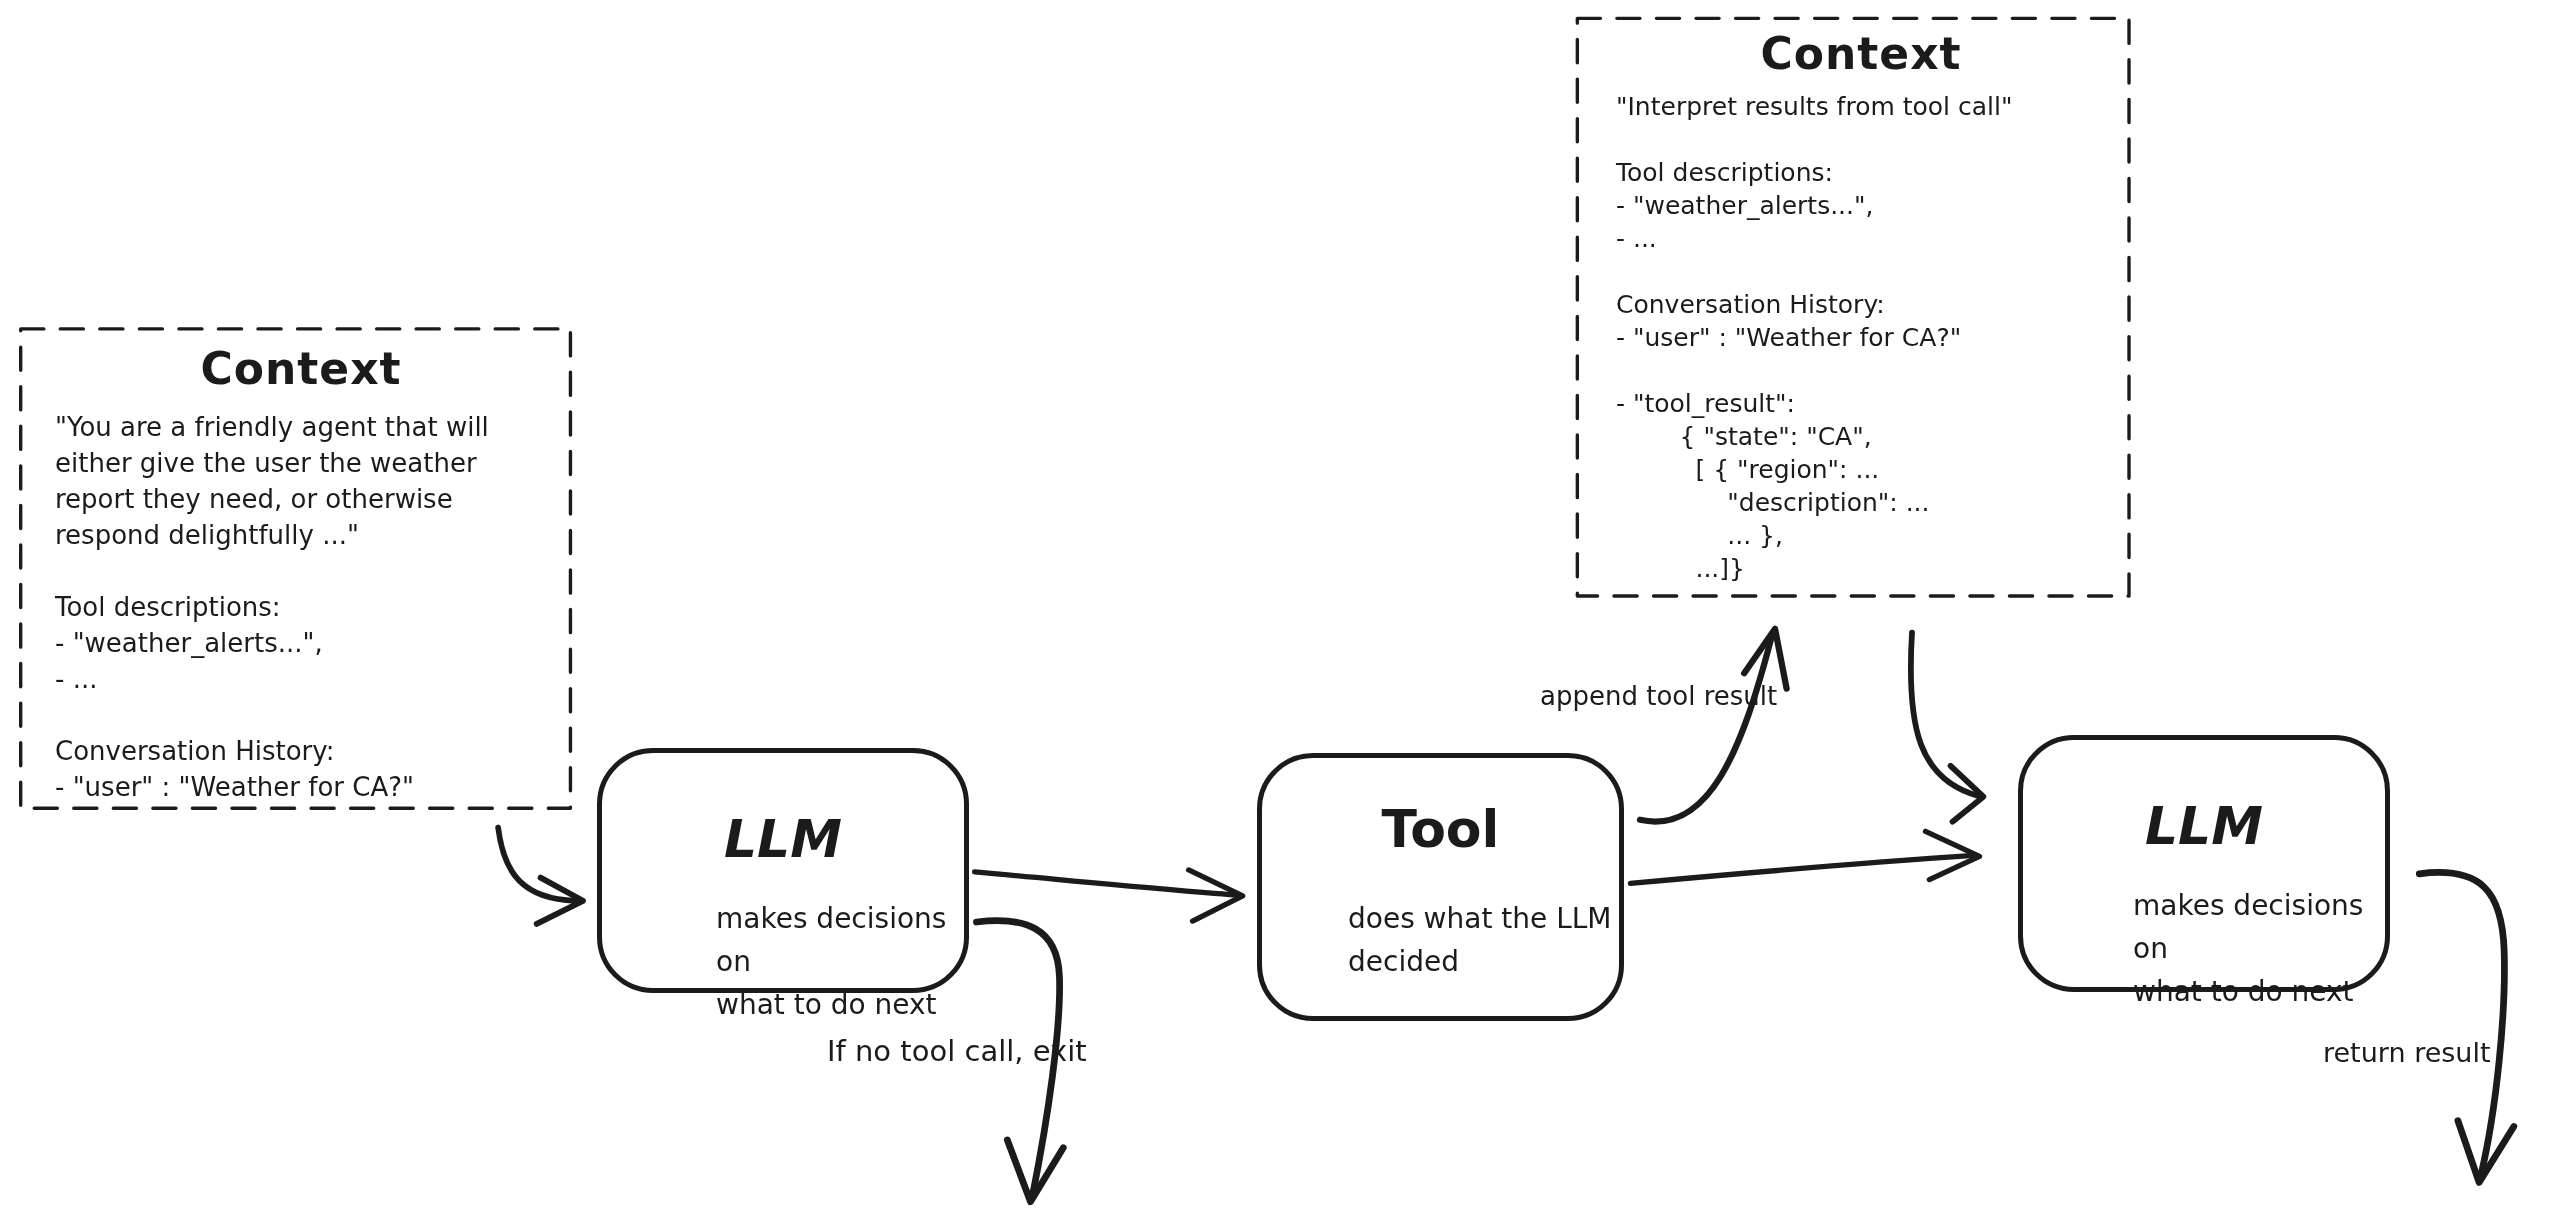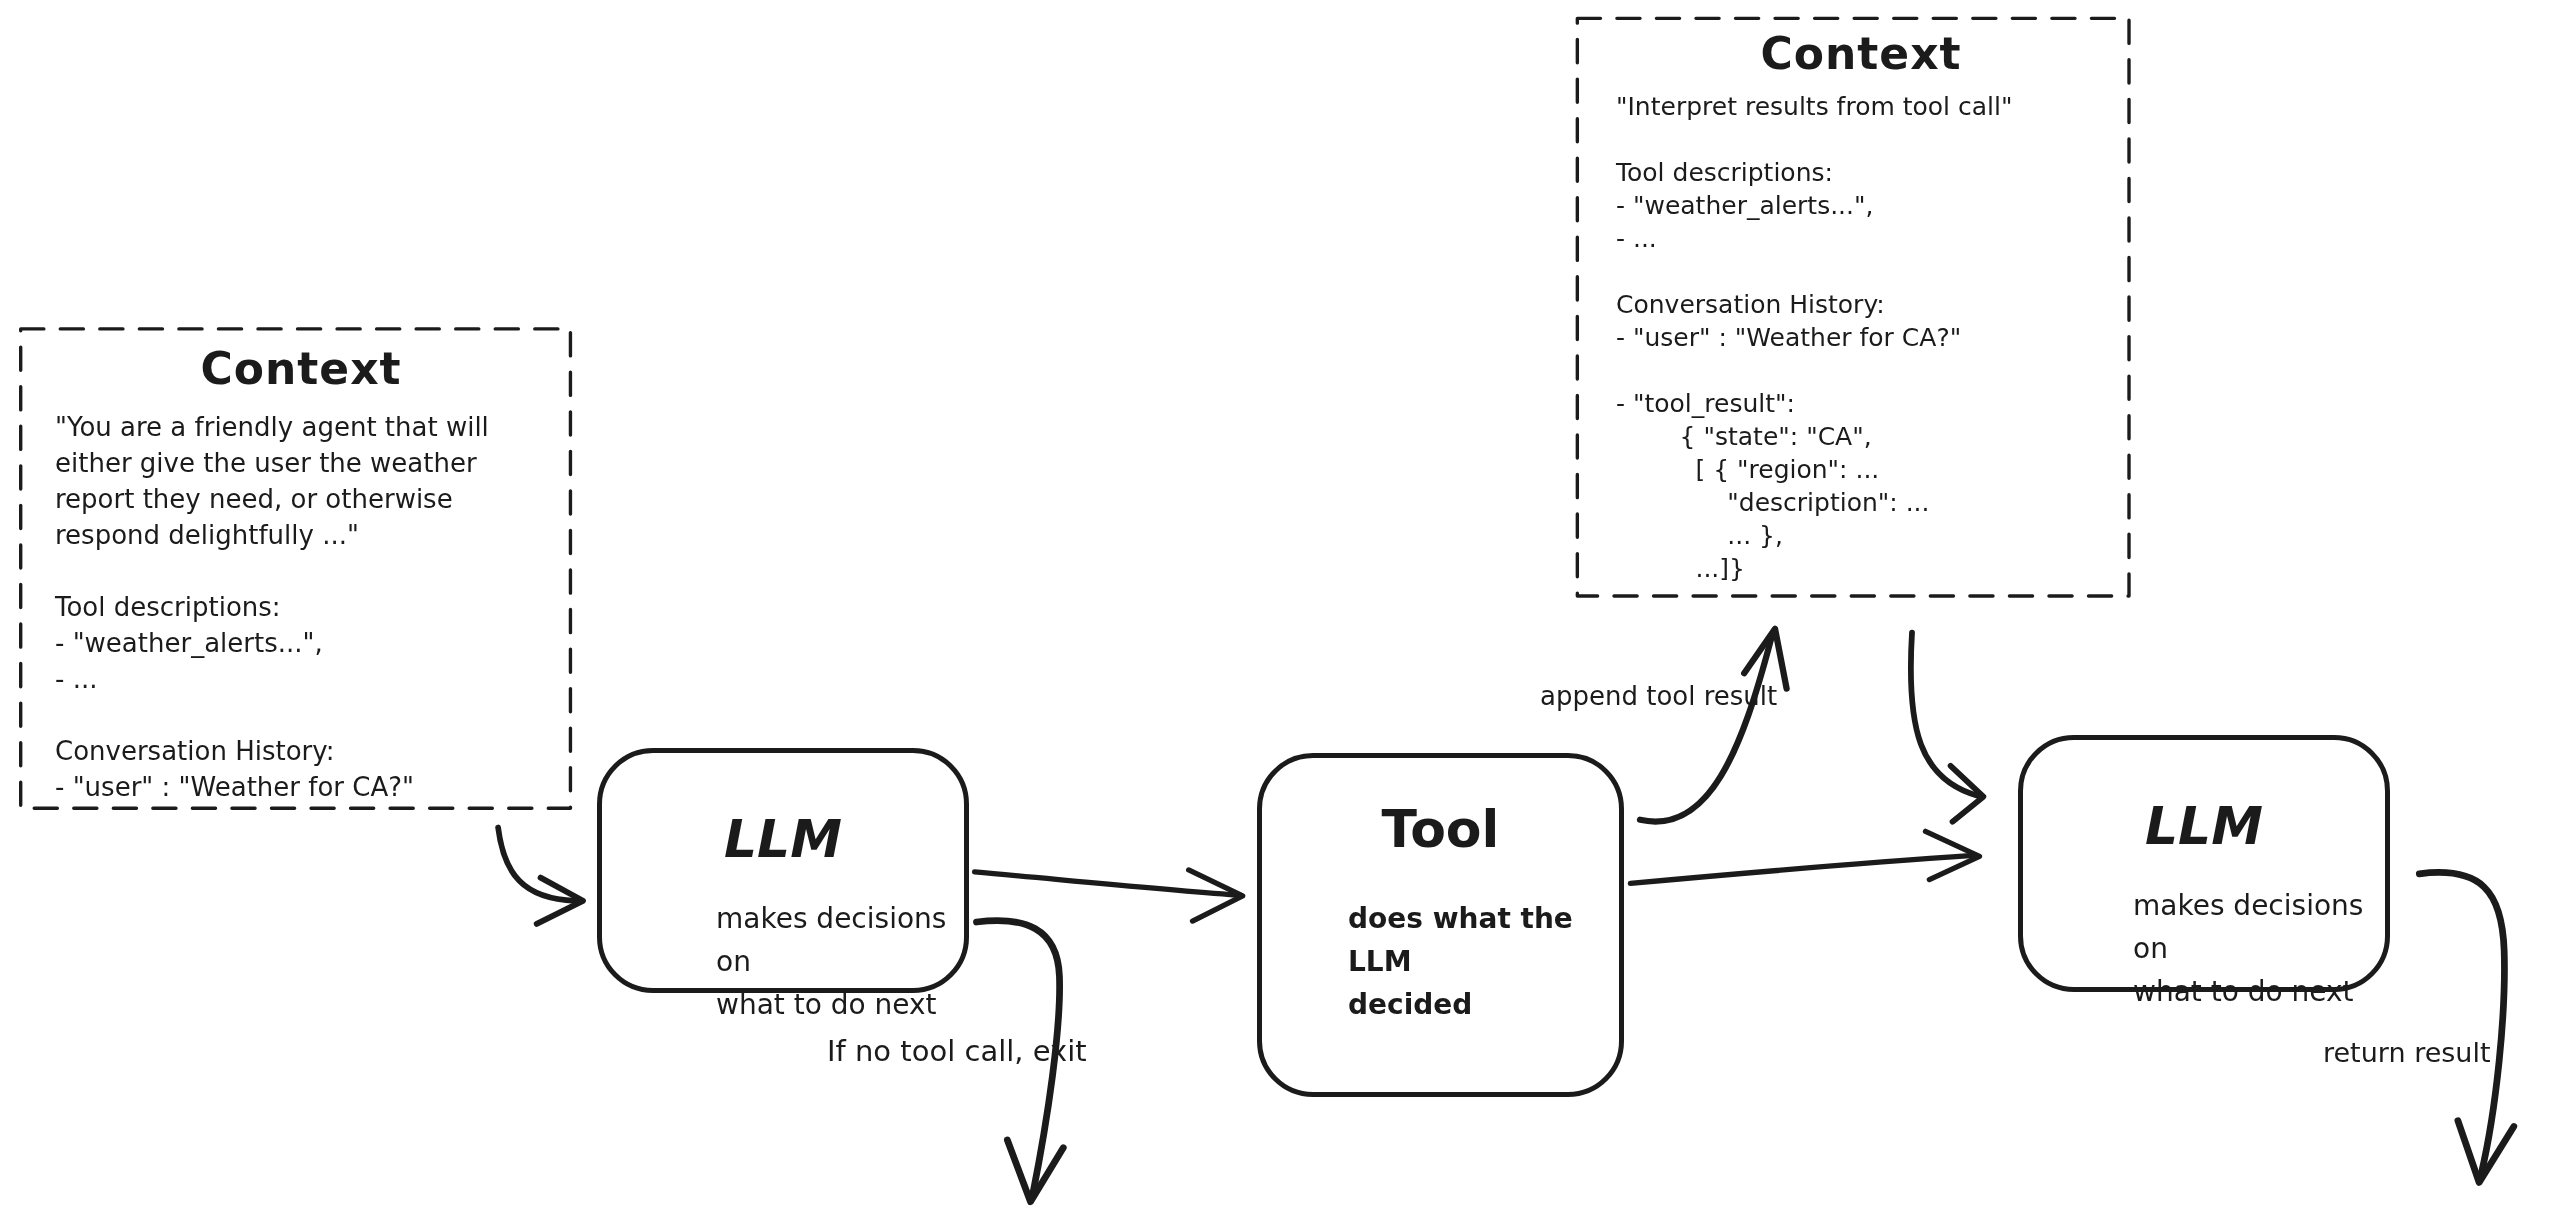--- a/index.html
+++ b/index.html
@@ -22,22 +22,22 @@
   .node {
     position:absolute; z-index:1; box-sizing:border-box;
     border:5.8px solid #1b1b1b; border-radius:56px; background:#ffffff;
     padding-top:57px;
   }
   .node-title { text-align:center; font-weight:700; font-size:52px; line-height:58px; }
   .node-title.italic { font-style:italic; }
   .node-sub { white-space:pre-line; font-size:28px; line-height:43px; margin-top:29px;margin-left:41px; }
   #node-llm-1 { left:597px;  top:748px; width:372px; height:245px; }
   #node-llm-1 .node-sub { padding-left:73px; }
-  #node-tool  { left:1257px; top:753px; width:367px; height:344px; padding-top:42px; }
-  #node-tool .node-sub { padding-left:45px; margin-top:39px;font-weight:bold; }
+  #node-tool  { left:1257px; top:753px; width:367px; height:268px; padding-top:42px; }
+  #node-tool .node-sub { padding-left:45px; margin-top:39px; }
   #node-llm-2 { left:2018px; top:735px; width:372px; height:257px; }
   #node-llm-2 .node-sub { padding-left:69px; }
 
   .edge-label { position:absolute; z-index:1; }
   #label-append { left:1540px; top:681px; font-size:26px; }
   #label-exit   { left:815px;  top:1034px; font-size:29px;margin-left:12px; }
   #label-return { left:2323px; top:1037px; font-size:27px; }
 </style>
 </head>
 <body>

